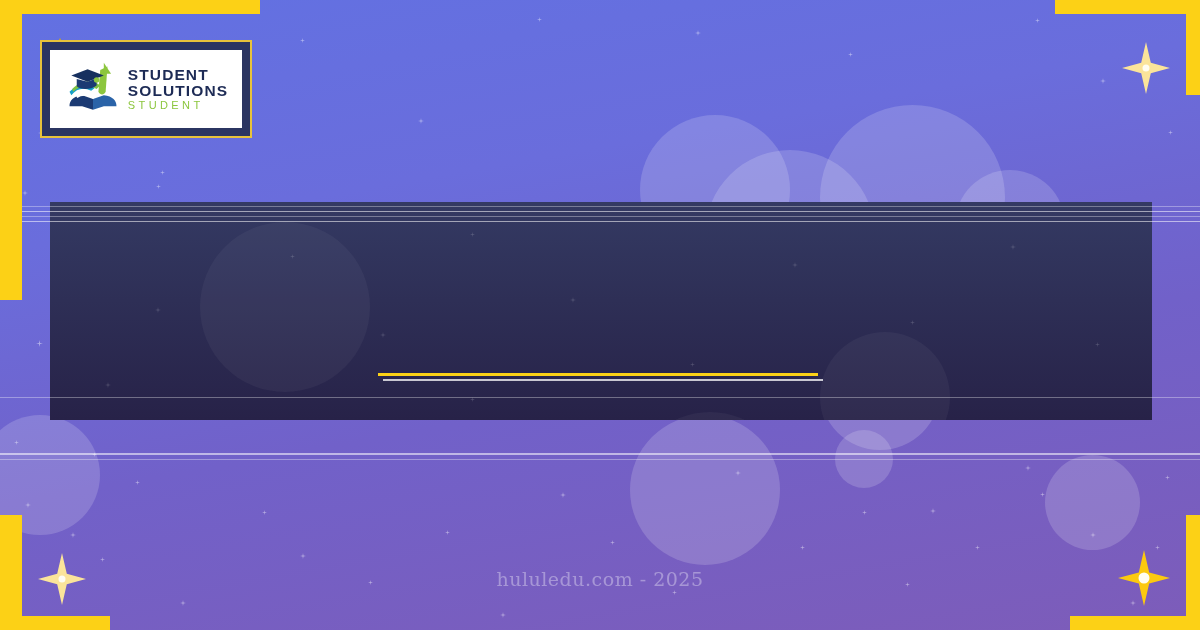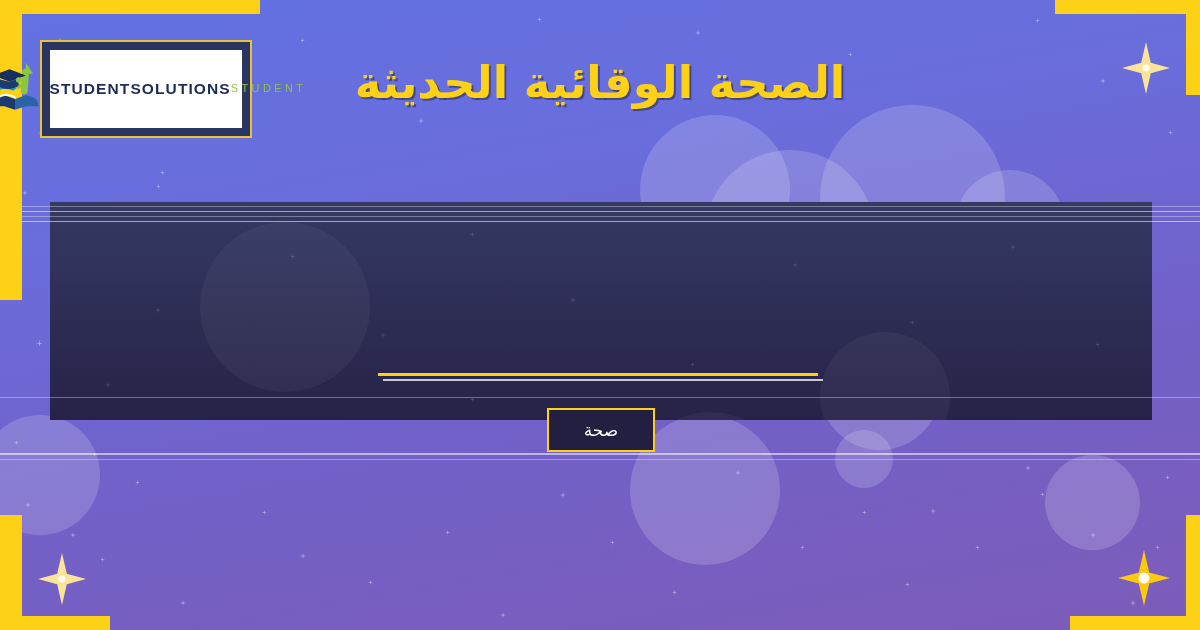--- a/index.html
+++ b/index.html
@@ -51,21 +51,21 @@
   
   .logo-wrap{position:absolute;left:40px;top:40px;width:212px;height:98px;}
   .logo-diamond{position:absolute;left:-6px;top:-2px;width:52px;height:52px;
     background:#c9a227;
     clip-path:polygon(50% 0%,78% 50%,50% 100%,22% 50%);}
   .logo-frame{position:absolute;inset:0;background:#2b3561;border:2px solid #e8c33a;
     box-sizing:border-box;padding:8px;}
   .logo-inner{width:100%;height:100%;background:#fff;display:flex;align-items:center;
     justify-content:center;gap:6px;padding:0 6px;box-sizing:border-box;}
   .logo-mark{width:58px;height:56px;flex:0 0 auto;}
-  .logo-words{display:flex;flex-direction:row;line-height:1;}
+  .logo-words{display:flex;flex-direction:column;line-height:1;}
   .logo-words .l1,.logo-words .l2{font-family:"Liberation Sans",sans-serif;
     font-weight:bold;font-size:15.5px;letter-spacing:1.1px;color:#1d2b55;}
   .logo-words .l3{font-family:"Liberation Sans",sans-serif;font-size:11px;
     letter-spacing:3.4px;color:#8cc63e;margin-top:2px;}
 
   .brand-ar{position:absolute;left:264px;top:68px;width:250px;text-align:right;
     direction:rtl;color:#fcd116;font-size:19px;font-family:"DejaVu Sans",sans-serif;}
 
   
   .card{position:absolute;left:50px;top:202px;width:1102px;height:218px;
@@ -176,27 +176,23 @@
   <div class="lines">
     <div class="ln soft" style="top:206px;"></div>
     <div class="ln" style="top:211px;"></div>
     <div class="ln soft" style="top:216px;"></div>
     <div class="ln" style="top:221px;"></div>
     <div class="ln soft" style="top:397px;"></div>
     <div class="ln" style="top:453px;height:2px;"></div>
     <div class="ln soft" style="top:459px;"></div>
   </div>
 
-  <div class="title">الصحة الوقائية الحديثة</div>
   <div class="rule"></div>
   <div class="rule2"></div>
 
-  <div class="badge">
-    <span>صحة</span>
-  </div>
 
   <div class="corner c-tl">
       <i class="h"></i>
       <i class="v"></i>
     </div>
   <div class="corner c-tr">
       <i class="h"></i>
       <i class="v"></i>
     </div>
   <div class="corner c-bl">
@@ -237,14 +233,15 @@
         <div class="logo-words">
           <div class="l1">STUDENT</div>
           <div class="l2">SOLUTIONS</div>
           <div class="l3">STUDENT</div>
         </div>
       </div>
     </div>
   </div>
 
 
+  <div class="footer">hululedu.com - 2025</div>
 
 </div>
 
 </body></html>

